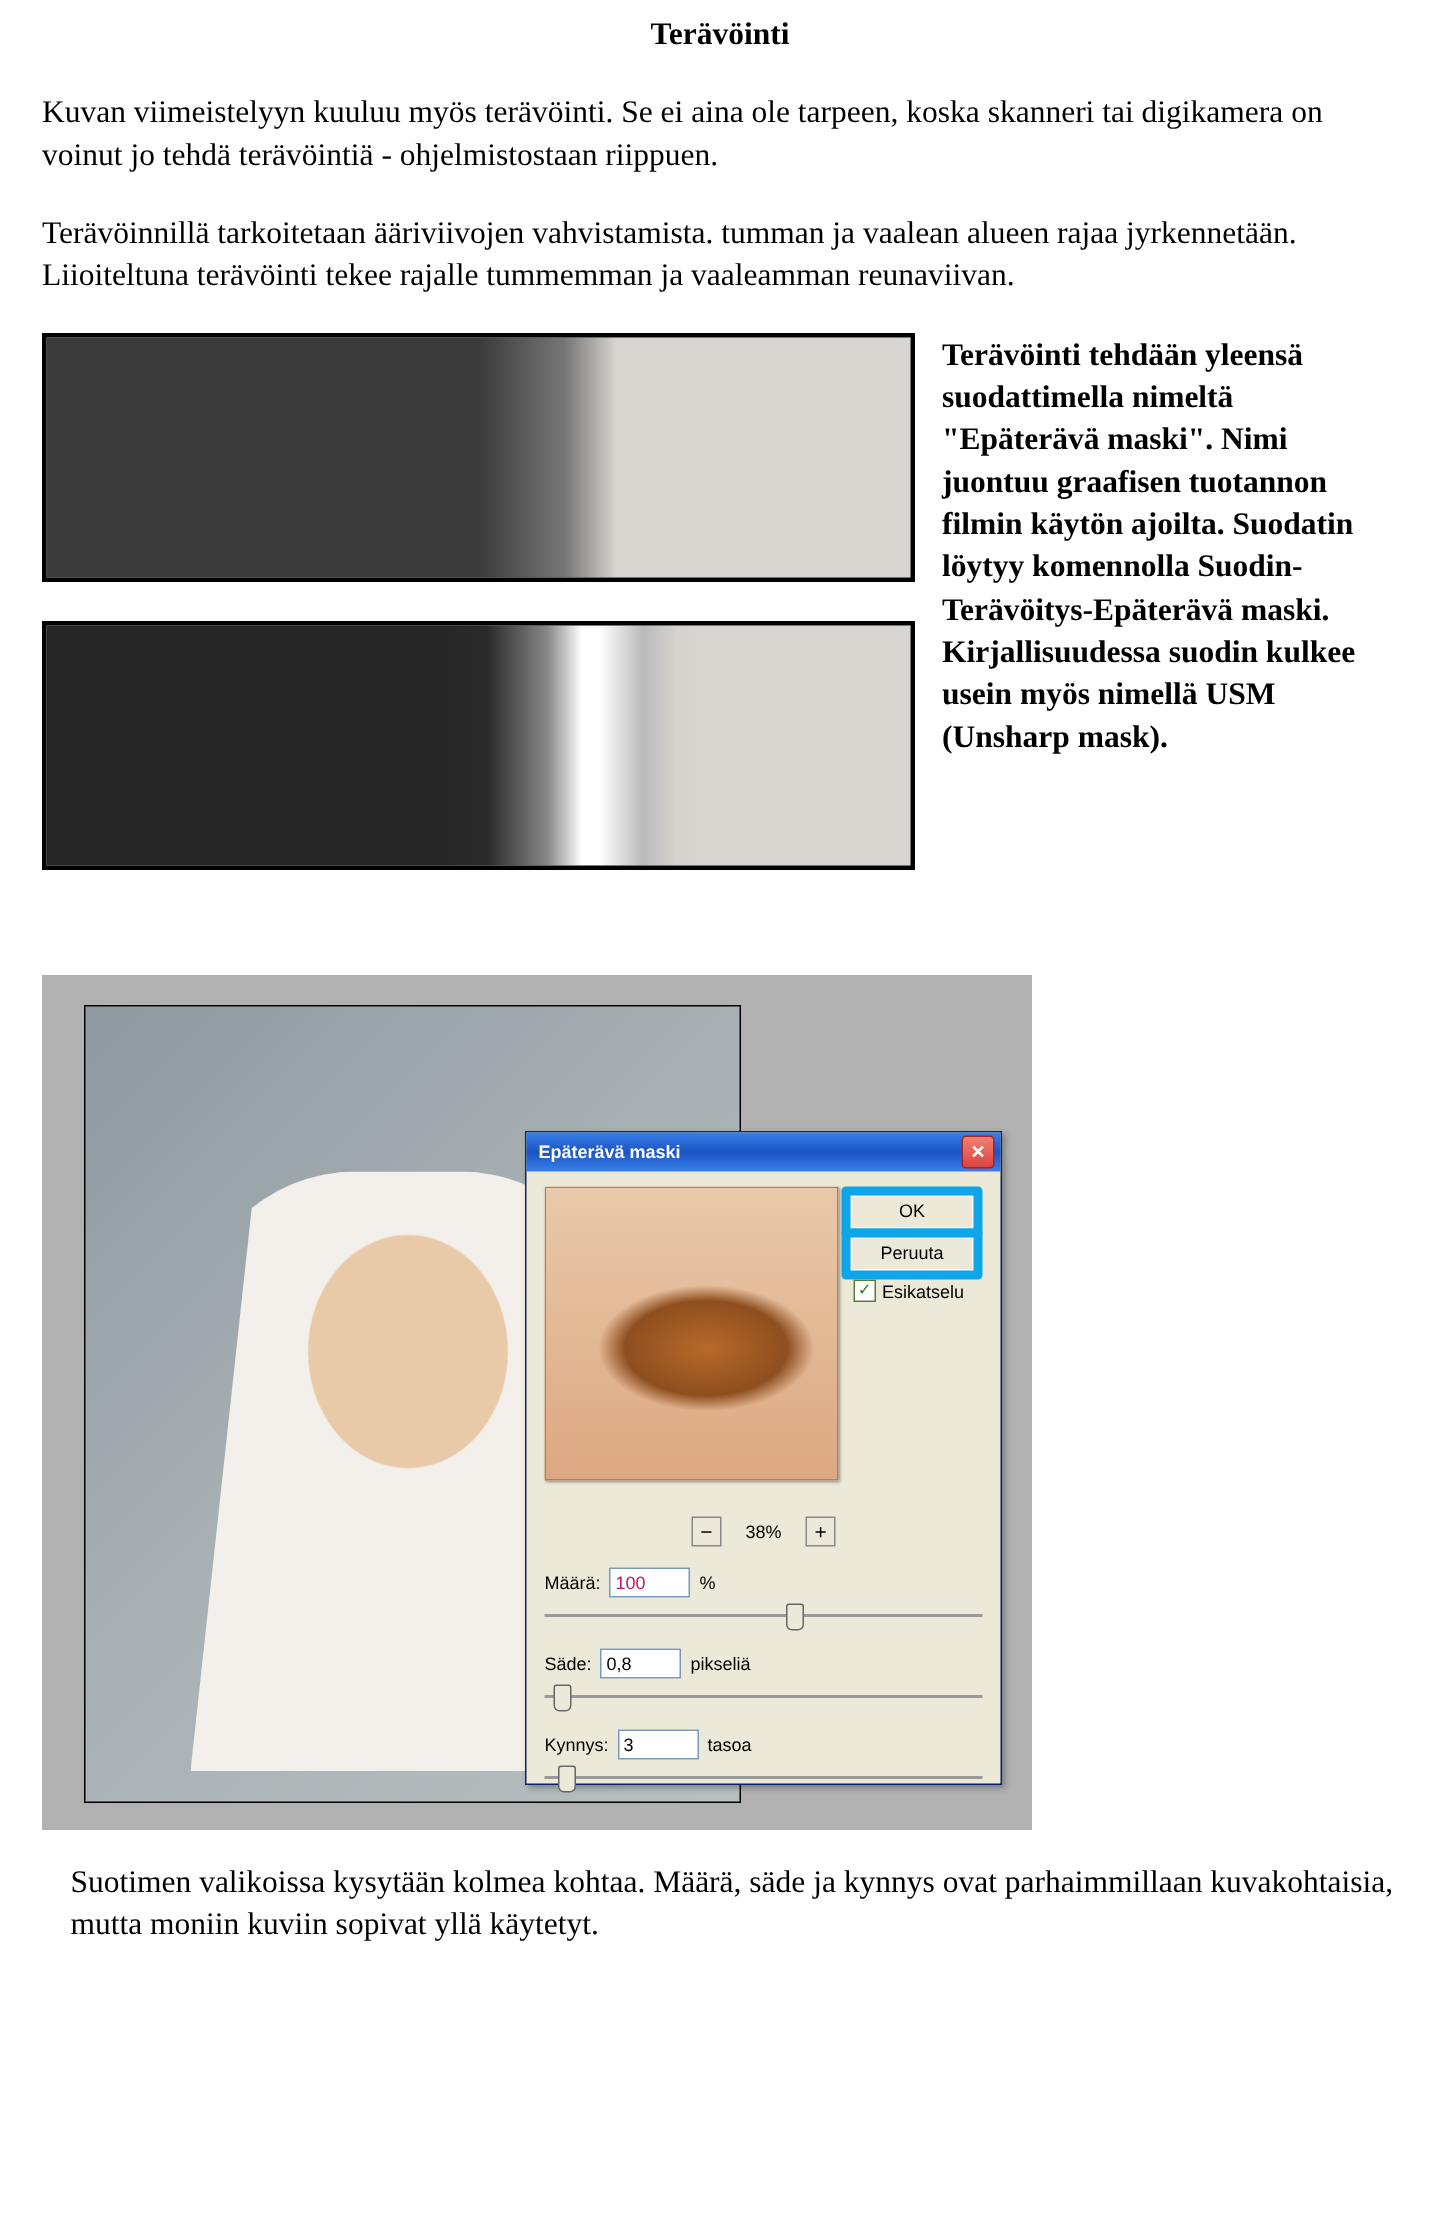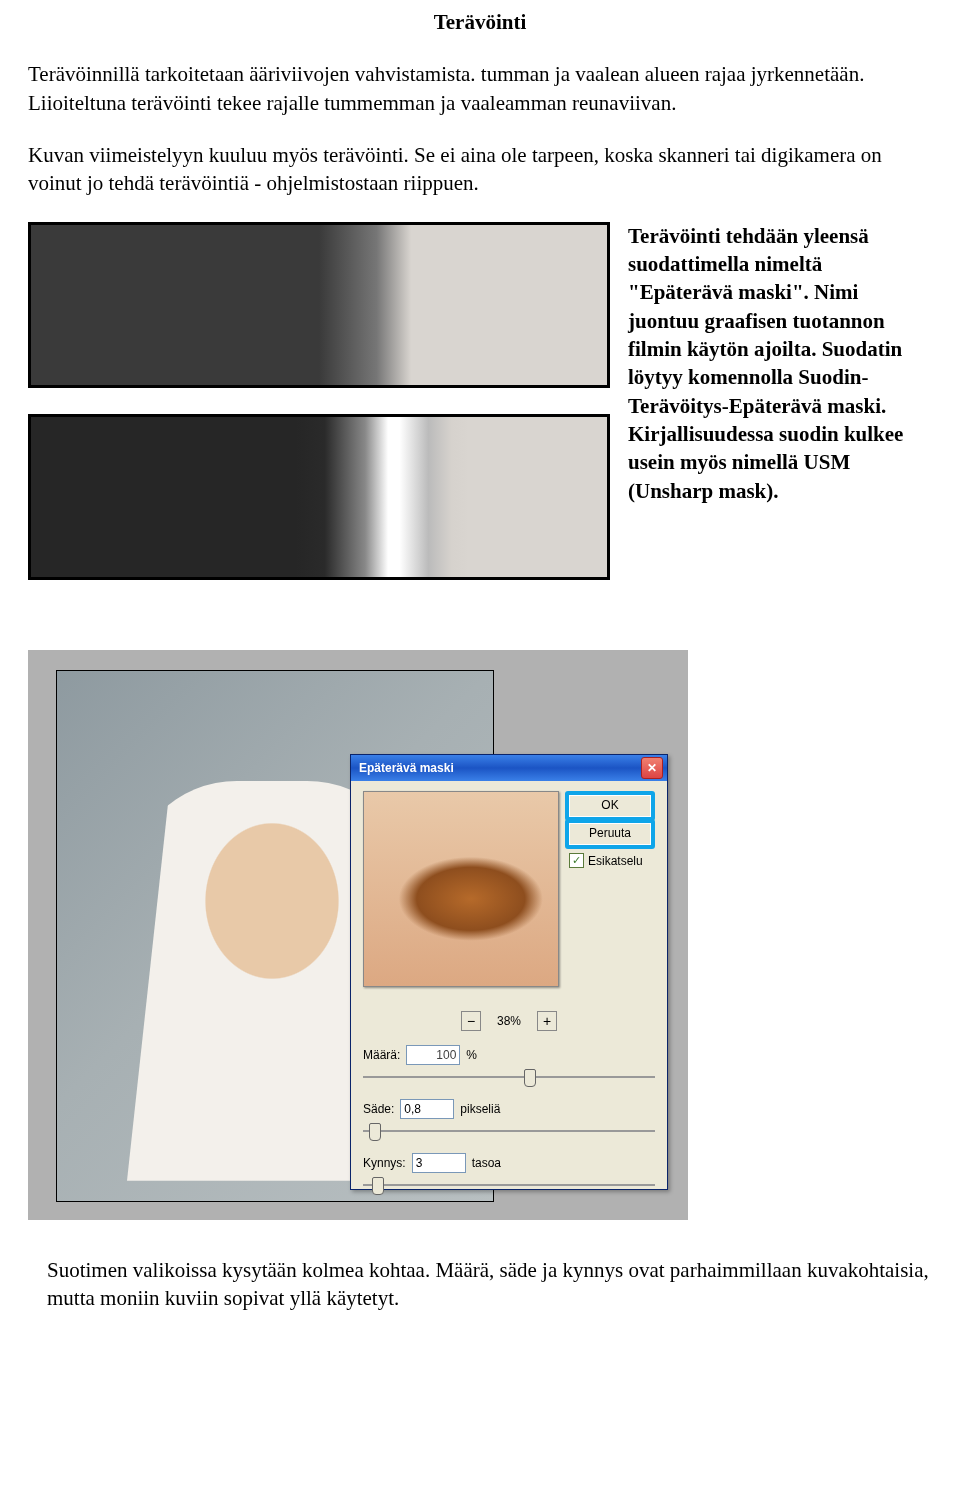--- a/index.html
+++ b/index.html
@@ -51,21 +51,21 @@
       #d9d5d0 76%, #d9d5d0 100%);
   }
   .side-text { flex: 1; font-weight: bold; }
   .side-text p { margin: 0; }
 
   .screenshot-holder {
     width: 660px;
     height: 570px;
     background: #b1b1b1;
     position: relative;
-    margin-bottom: 36px;
+    margin-bottom: 20px;
   }
   .canvas {
     position: absolute;
     left: 28px; top: 20px;
     width: 436px; height: 530px;
     background: linear-gradient(135deg,#8e9aa0 0%,#a7b0b3 45%,#b8bfc1 100%);
     border: 1px solid #000;
     overflow: hidden;
   }
   .canvas::before{
@@ -117,21 +117,21 @@
     left: 12px; top: 10px;
     width: 196px; height: 196px;
     background: radial-gradient(ellipse 120px 70px at 55% 55%, #b66a2a 0%, #8e4e1e 45%, transparent 60%),
                 linear-gradient(#e9c9a9,#dca882);
     box-shadow: inset 0 0 0 1px #888, 1px 1px 2px rgba(0,0,0,.4);
   }
   .btn {
     position:absolute;
     width: 82px; height: 22px;
     background: #ece9d8;
-    border: 4px solid #0ea5e9;
+    border: 6px solid #0ea5e9;
     border-radius: 3px;
     box-shadow: 0 0 0 1px #fff inset;
     text-align: center;
     line-height: 20px;
   }
   .btn-ok   { right: 12px; top: 10px; }
   .btn-can  { right: 12px; top: 38px; }
   .chk {
     position:absolute;
     right: 12px; top: 72px;
@@ -170,22 +170,22 @@
     border:1px solid #666;border-radius:2px 2px 4px 4px;
   }
   .p1{top:264px;} .p2{top:318px;} .p3{top:372px;}
 </style>
 </head>
 <body>
 
 <div class="page">
   <p class="bold sect-title">Terävöinti</p>
 
+  <p>Kuvan viimeistelyyn kuuluu myös terävöinti. Se ei aina ole tarpeen, koska skanneri tai digikamera on voinut jo tehdä terävöintiä - ohjelmistostaan riippuen.</p>
   <p>Terävöinnillä tarkoitetaan ääriviivojen vahvistamista. tumman ja vaalean alueen rajaa jyrkennetään. Liioiteltuna terävöinti tekee rajalle tummemman ja vaaleamman reunaviivan.</p>
-  <p>Kuvan viimeistelyyn kuuluu myös terävöinti. Se ei aina ole tarpeen, koska skanneri tai digikamera on voinut jo tehdä terävöintiä - ohjelmistostaan riippuen.</p>
 
   <div class="figure-row">
     <div class="gradient-stack">
       <div class="gradient-box grad1"></div>
       <div class="gradient-box grad2"></div>
     </div>
     <div class="side-text">
       <p>Terävöinti tehdään yleensä suodattimella nimeltä "Epäterävä maski". Nimi juontuu graafisen tuotannon filmin käytön ajoilta. Suodatin löytyy komennolla Suodin-Terävöitys-Epäterävä maski. Kirjallisuudessa suodin kulkee usein myös nimellä USM (Unsharp mask).</p>
     </div>
   </div>
@@ -209,21 +209,21 @@
 
         <div class="zoom-row">
           <div class="sqbtn">−</div>
           <span>38%</span>
           <div class="sqbtn">+</div>
         </div>
 
         <div class="param p1">
           <div class="param-row">
             <span>Määrä:</span>
-            <input class="text val-sel-wrap" value="100" style="background: rgb(255, 255, 255); color: #404040; text-align: right;">
+            <input class="text val-sel-wrap" value="100" style="background: rgb(255, 255, 255); color: #be185d;">
             <span>%</span>
           </div>
           <div class="slider">
               <div class="thumb" style="left:55%"></div>
             </div>
         </div>
 
         <div class="param p2">
           <div class="param-row">
             <span>Säde:</span>

